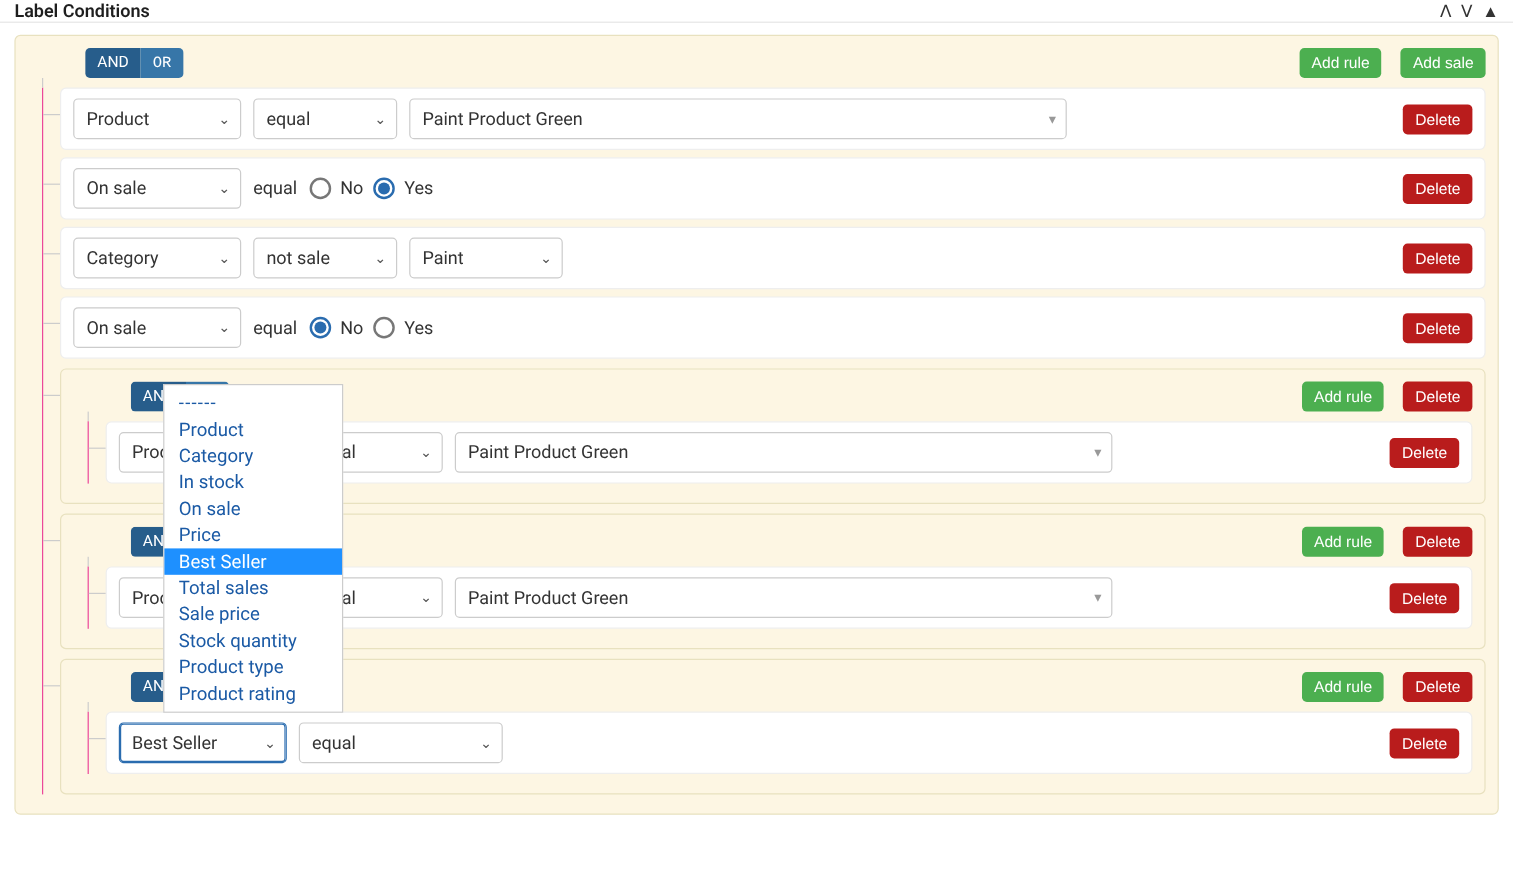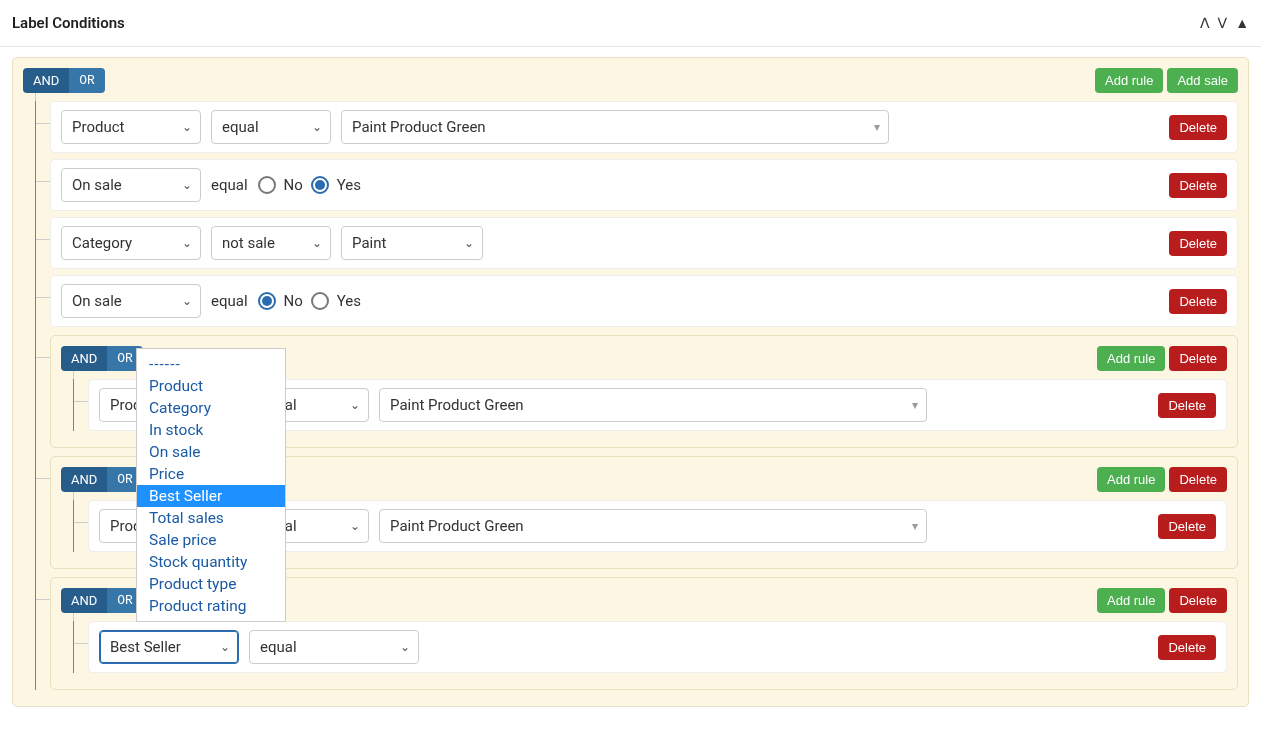--- a/index.html
+++ b/index.html
@@ -1,39 +1,39 @@
 <!DOCTYPE html>
 <html><head>
 <meta charset="utf-8">
 <style>
 * { box-sizing: border-box; margin: 0; padding: 0; }
 body { font-family: -apple-system, BlinkMacSystemFont, "Segoe UI", Roboto, Arial, sans-serif; font-size: 14px; color: #333; background: #fff; }
 
 .panel { width: 1261px; }
-.panel-header { display: flex; align-items: center; justify-content: space-between; padding: 14px 12px; border-bottom: 1px solid #e5e5e5; }
+.panel-header { display: flex; align-items: center; justify-content: space-between; padding: 0 12px; border-bottom: 1px solid #e5e5e5; }
 .panel-title { font-size: 15px; font-weight: 600; color: #1e1e1e; }
 .panel-controls { display: flex; gap: 8px; color: #333; }
 .panel-controls span { cursor: pointer; font-size: 14px; }
 
 .builder-root { padding: 10px 12px 14px 12px; }
 
 .group {
   background: #fdf6e3;
   border: 1px solid #e8e1bf;
   border-radius: 5px;
   padding: 10px;
 }
-.group-header { display: flex; justify-content: space-between; align-items: flex-start; margin-bottom: 8px; }
+.group-header { display: flex; justify-content: space-between; align-items: flex-start; margin-bottom: 8px; margin-left: 48px; }
 
 .cond-toggle { display: inline-flex; border-radius: 4px; overflow: hidden; font-size: 13px; }
 .cond-btn { padding: 5px 10px; color: #fff; cursor: pointer; }
 .cond-and-active { background: #275d8b; }
 .cond-or-inactive { background: #3776a8; font-family: Liberation Mono, monospace; }
 
-.hdr-buttons { display: flex; gap: 4px; border-radius: 10px; }
+.hdr-buttons { display: flex; gap: 16px; border-radius: 10px; }
 .btn { padding: 5px 10px; border-radius: 4px; font-size: 13px; color: #fff; cursor: pointer; border: none; }
 .btn-green { background: #4caf50; }
 .btn-red { background: #b91c1c; }
 
 .children { position: relative; margin-left: 12px; padding-left: 14px; border-left: 1px solid #ec4899; }
 .children::before { content: ""; position: absolute; left: -1px; top: -8px; width: 1px; height: 8px; background: #ccc; }
 
 .rule, .nested-group { position: relative; margin-bottom: 6px; }
 .rule::before, .nested-group::before {
   content: ""; position: absolute; left: -14px; top: 22px; width: 14px; height: 1px; background: #ccc;
@@ -45,21 +45,21 @@
 }
 .rule-right { margin-left: auto; }
 
 .sel {
   position: relative; display: inline-flex; align-items: center;
   border: 1px solid #ccc; border-radius: 4px; background: #fff;
   height: 34px; padding: 0 28px 0 10px; font-size: 15px; color: #333;
 }
 .sel-w140 { width: 140px; }
 .sel-w120 { width: 120px; }
-.sel-w118 { width: 142px; align-items: center; }
+.sel-w118 { width: 128px; align-items: center; }
 .sel-w500 { width: 548px; }
 .sel.active { border-color: #2a6caf; box-shadow: 0 0 0 1px #2a6caf inset; }
 .sel .caret { position: absolute; right: 8px; color: #555; font-size: 12px; pointer-events: none; }
 .sel .caret.grey { color: #999; }
 
 .txt-eq { font-size: 15px; color: #333; }
 
 .radio-row { display: inline-flex; align-items: flex-start; gap: 8px; }
 .radio { width: 18px; height: 18px; border: 2px solid #777; border-radius: 50%; display: inline-flex; align-items: center; justify-content: center; }
 .radio.checked { border-color: #2a6caf; }

